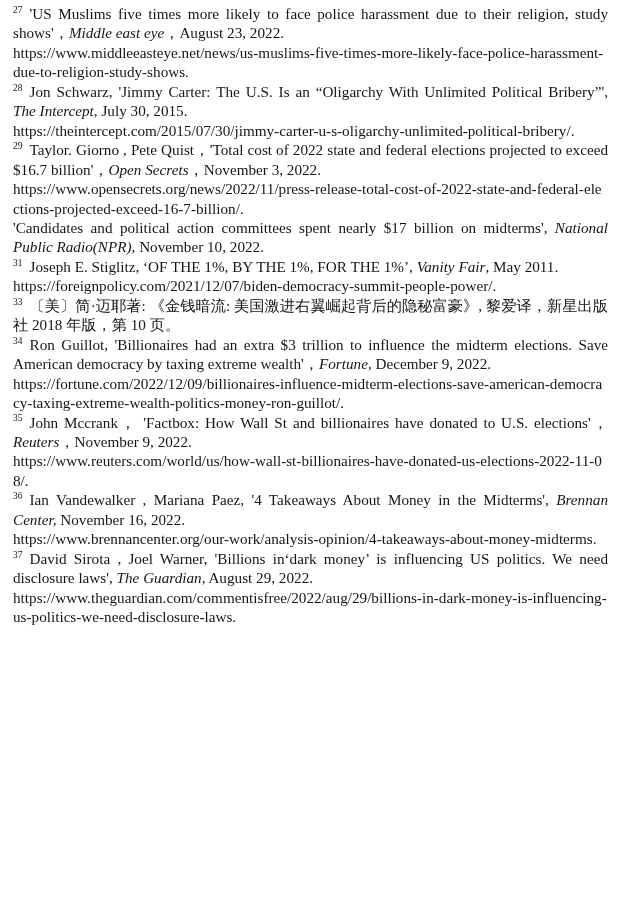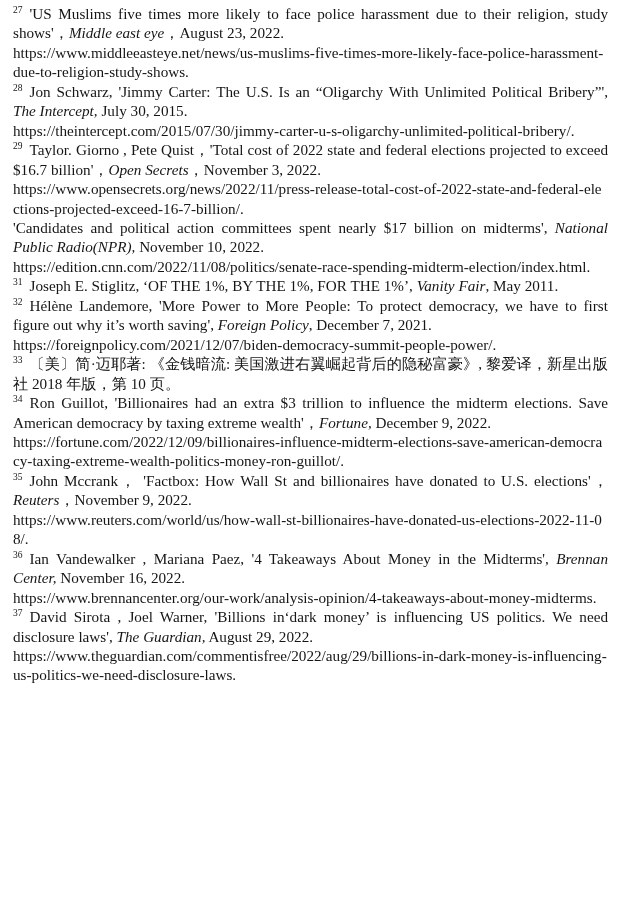--- a/index.html
+++ b/index.html
@@ -45,23 +45,21 @@
 
 <div class="page">
   <div>
       <p class="citation"><sup class="fn-num">27</sup><span>'US Muslims five times more likely to face police harassment due to their religion, study shows'，</span><i class="source">Middle east eye</i><span>，August 23, 2022.</span></p>
       <p class="url">https://www.middleeasteye.net/news/us-muslims-five-times-more-likely-face-police-harassment-due-to-religion-study-shows.</p>
       <p class="citation"><sup class="fn-num">28</sup><span>Jon Schwarz, 'Jimmy Carter: The U.S. Is an “Oligarchy With Unlimited Political Bribery”', </span><i class="source">The Intercept,</i><span> July 30, 2015.</span></p>
       <p class="url">https://theintercept.com/2015/07/30/jimmy-carter-u-s-oligarchy-unlimited-political-bribery/.</p>
       <p class="citation"><sup class="fn-num">29</sup><span>Taylor. Giorno , Pete Quist，'Total cost of 2022 state and federal elections projected to exceed $16.7 billion'，</span><i class="source">Open Secrets</i><span>，November 3, 2022.</span></p>
       <p class="url">https://www.opensecrets.org/news/2022/11/press-release-total-cost-of-2022-state-and-federal-elections-projected-exceed-16-7-billion/.</p>
       <p class="citation"><span>'Candidates and political action committees spent nearly $17 billion on midterms', </span><i class="source">National Public Radio(NPR),</i><span> November 10, 2022.</span></p>
-      <p class="url">https://edition.cnn.com/2022/11/08/politics/senate-race-spending-midterm-election/index.html.</p>
       <p class="citation"><sup class="fn-num">31</sup><span>Joseph E. Stiglitz, ‘OF THE 1%, BY THE 1%, FOR THE 1%’, </span><i class="source">Vanity Fair</i><span>, May 2011.</span></p>
-      <p class="citation"><sup class="fn-num">32</sup><span>Hélène Landemore, 'More Power to More People: To protect democracy, we have to first figure out why it’s worth saving', </span><i class="source">Foreign Policy</i><span>, December 7, 2021.</span></p>
       <p class="url">https://foreignpolicy.com/2021/12/07/biden-democracy-summit-people-power/.</p>
       <p class="citation"><sup class="fn-num">33</sup><span>〔美〕简·迈耶著: 《金钱暗流: 美国激进右翼崛起背后的隐秘富豪》, 黎爱译，新星出版社 2018 年版，第 10 页。</span></p>
       <p class="citation"><sup class="fn-num">34</sup><span>Ron Guillot, 'Billionaires had an extra $3 trillion to influence the midterm elections. Save American democracy by taxing extreme wealth'，</span><i class="source">Fortune,</i><span> December 9, 2022.</span></p>
       <p class="url">https://fortune.com/2022/12/09/billionaires-influence-midterm-elections-save-american-democracy-taxing-extreme-wealth-politics-money-ron-guillot/.</p>
       <p class="citation"><sup class="fn-num">35</sup><span>John Mccrank， 'Factbox: How Wall St and billionaires have donated to U.S. elections'，</span><i class="source">Reuters</i><span>，November 9, 2022.</span></p>
       <p class="url">https://www.reuters.com/world/us/how-wall-st-billionaires-have-donated-us-elections-2022-11-08/.</p>
       <p class="citation"><sup class="fn-num">36</sup><span>Ian Vandewalker , Mariana Paez, '4 Takeaways About Money in the Midterms', </span><i class="source">Brennan Center,</i><span> November 16, 2022.</span></p>
       <p class="url">https://www.brennancenter.org/our-work/analysis-opinion/4-takeaways-about-money-midterms.</p>
       <p class="citation"><sup class="fn-num">37</sup><span>David Sirota , Joel Warner, 'Billions in‘dark money’ is influencing US politics. We need disclosure laws', </span><i class="source">The Guardian,</i><span> August 29, 2022.</span></p>
       <p class="url">https://www.theguardian.com/commentisfree/2022/aug/29/billions-in-dark-money-is-influencing-us-politics-we-need-disclosure-laws.</p>

